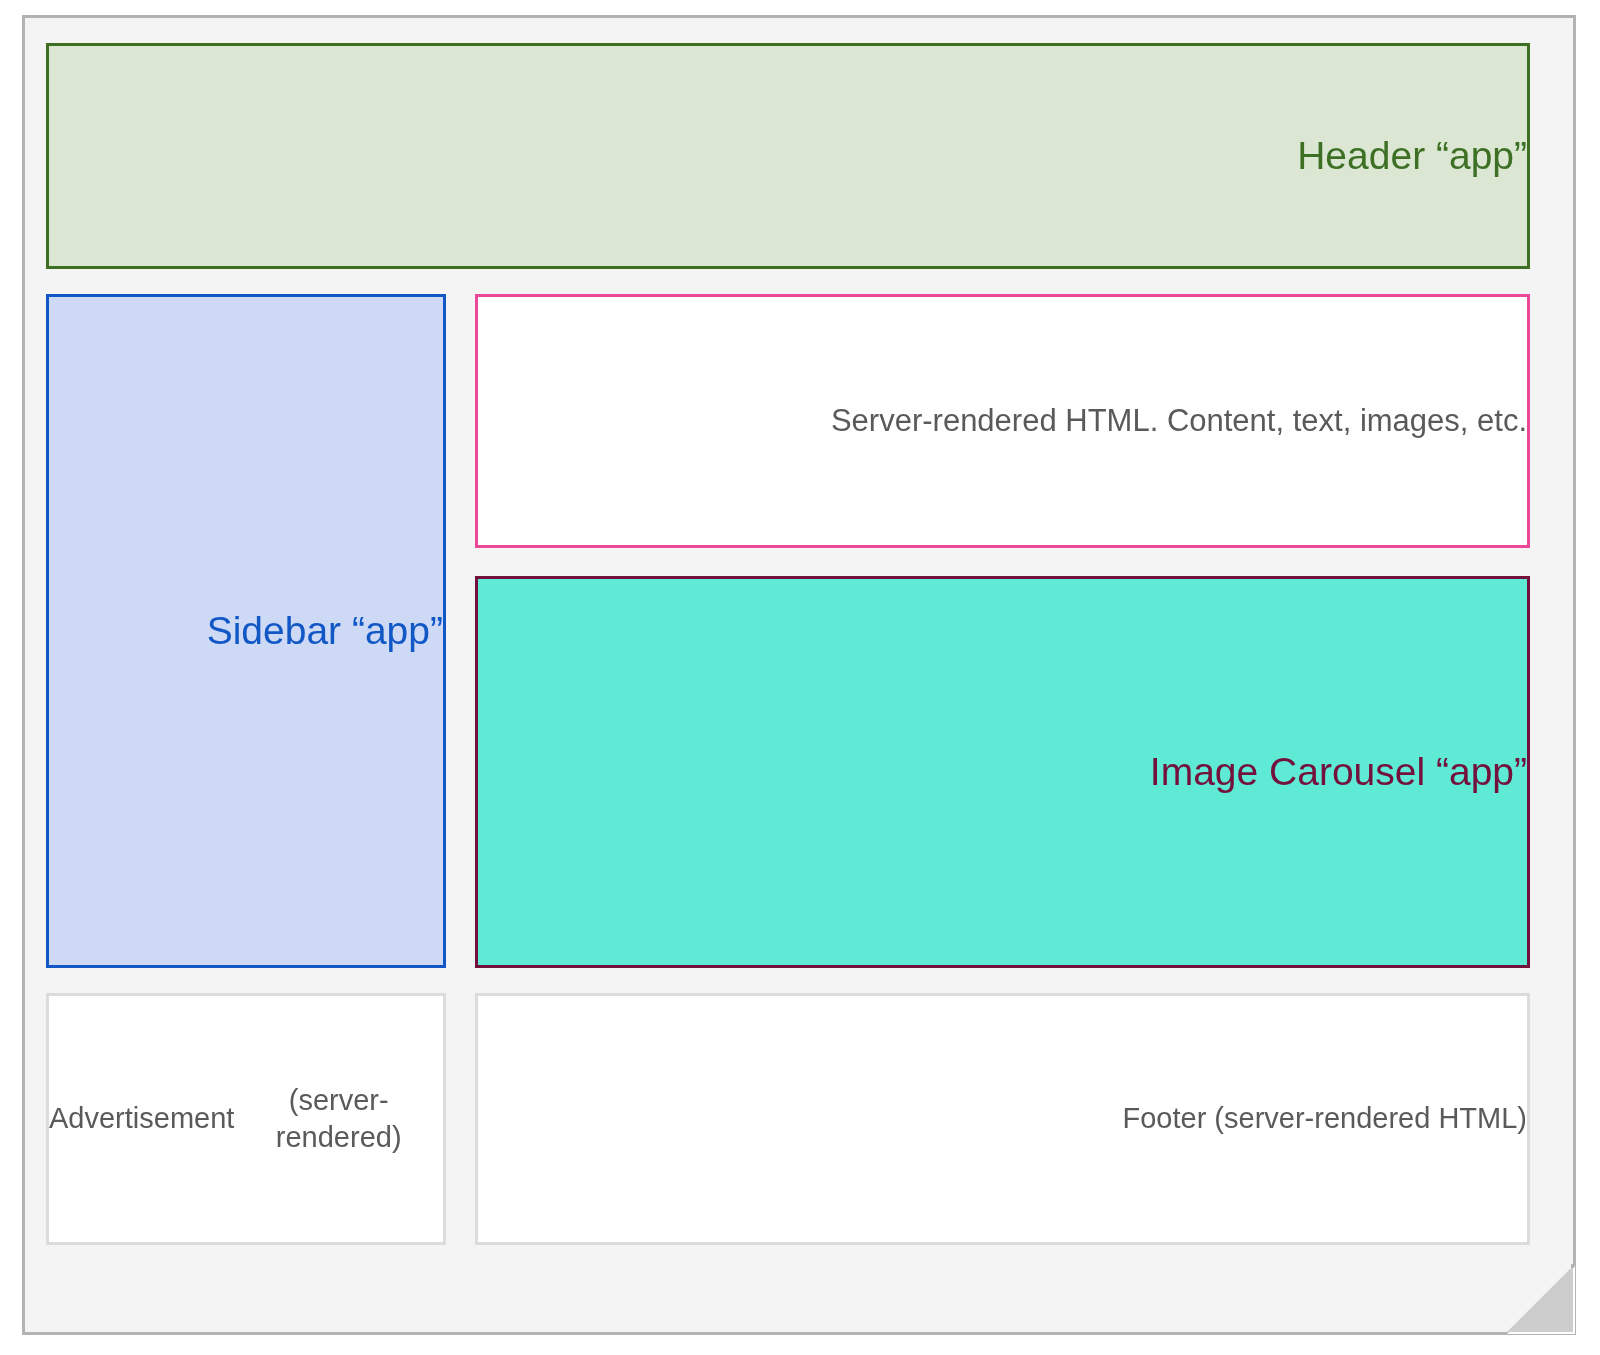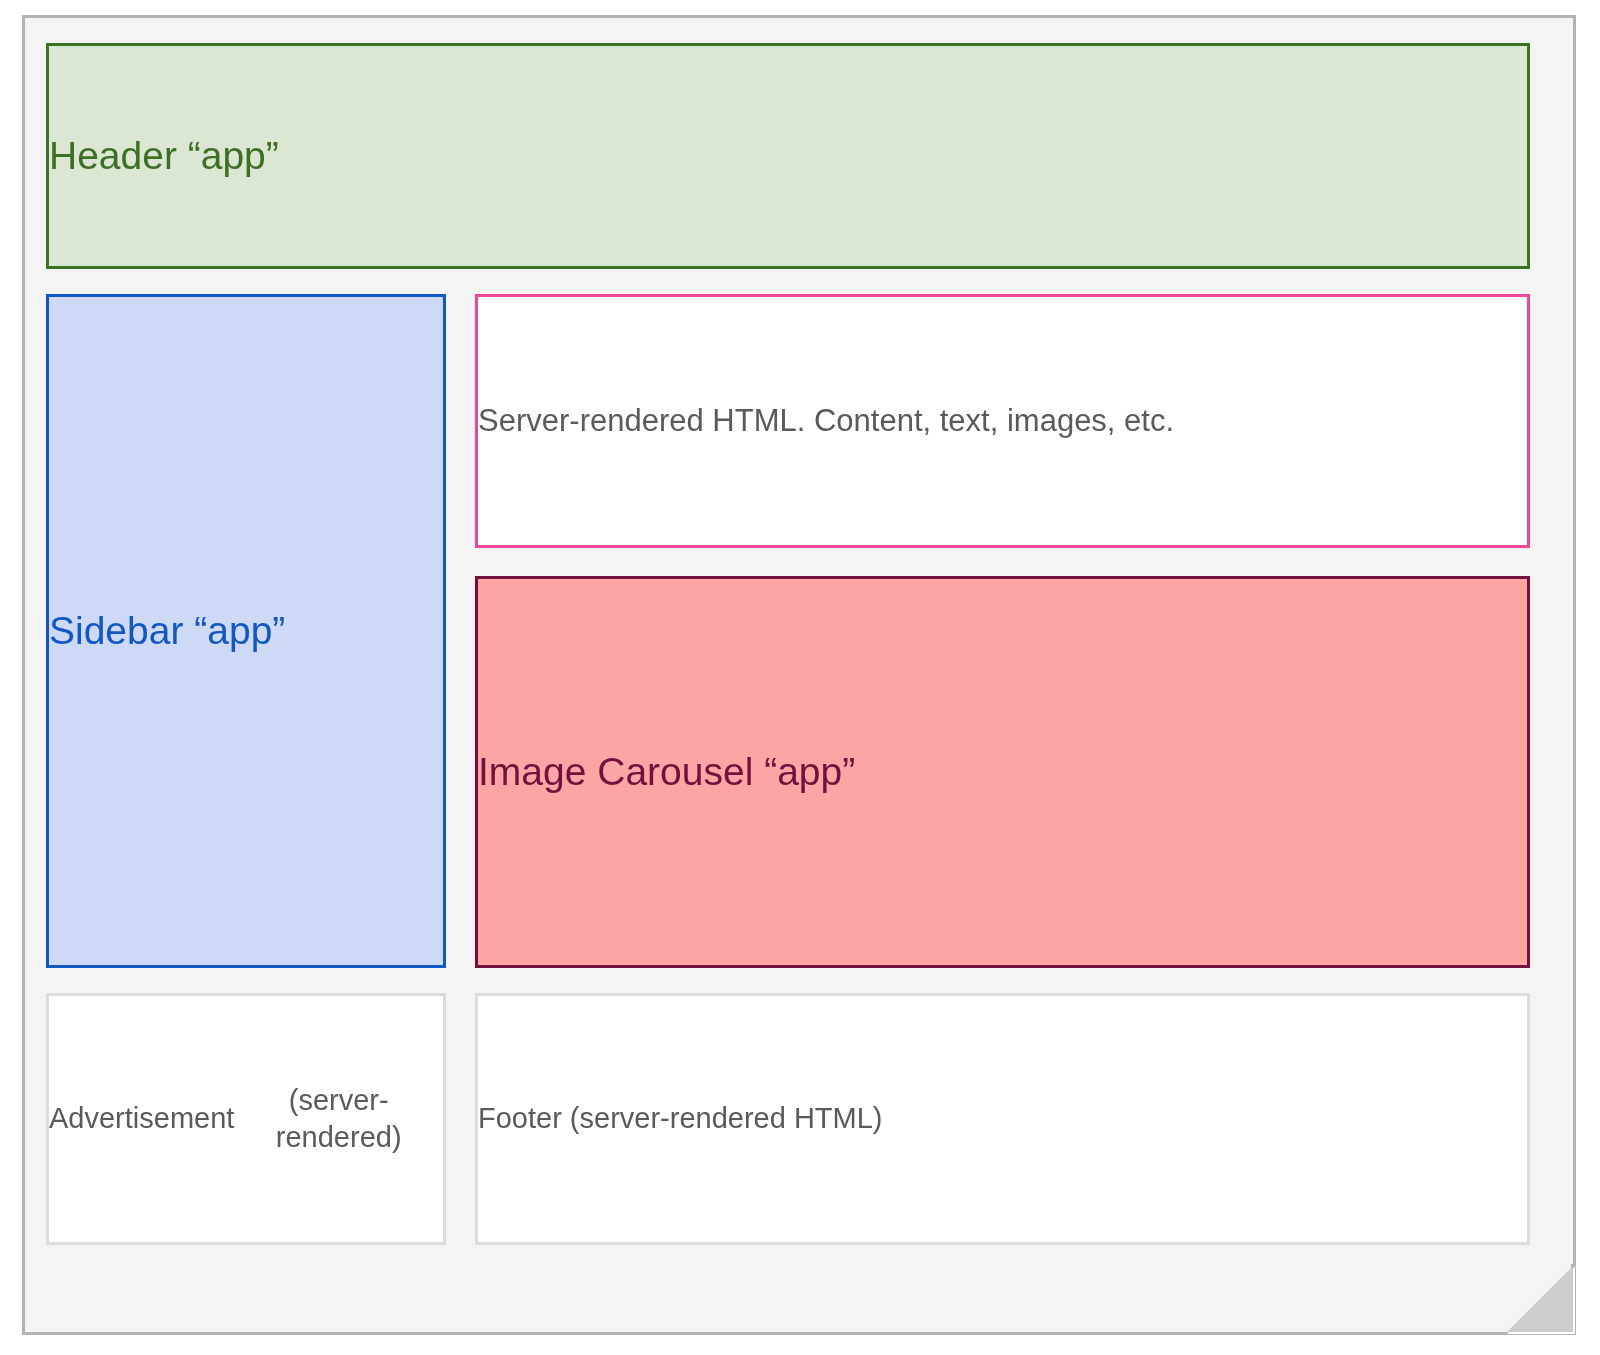--- a/index.html
+++ b/index.html
@@ -57,21 +57,21 @@
     height: 4px;
     background: #b3b3b3;
   }
 
   
   .box {
     position: absolute;
     box-sizing: border-box;
     display: flex;
     align-items: center;
-    justify-content: flex-start;
+    justify-content: flex-end;
     text-align: center;
     line-height: 1.28;
   }
 
   
   .box-header {
     left: 21px;
     top: 25px;
     width: 1484px;
     height: 226px;
@@ -104,21 +104,21 @@
     color: #5a5a5a;
     font-size: 31px;
   }
 
   
   .box-carousel {
     left: 450px;
     top: 558px;
     width: 1055px;
     height: 392px;
-    background: #fca5a5;
+    background: #5eead4;
     border: 3px solid #73103b;
     color: #73103b;
     font-size: 39px;
   }
 
   
   .box-ad {
     left: 21px;
     top: 975px;
     width: 400px;

